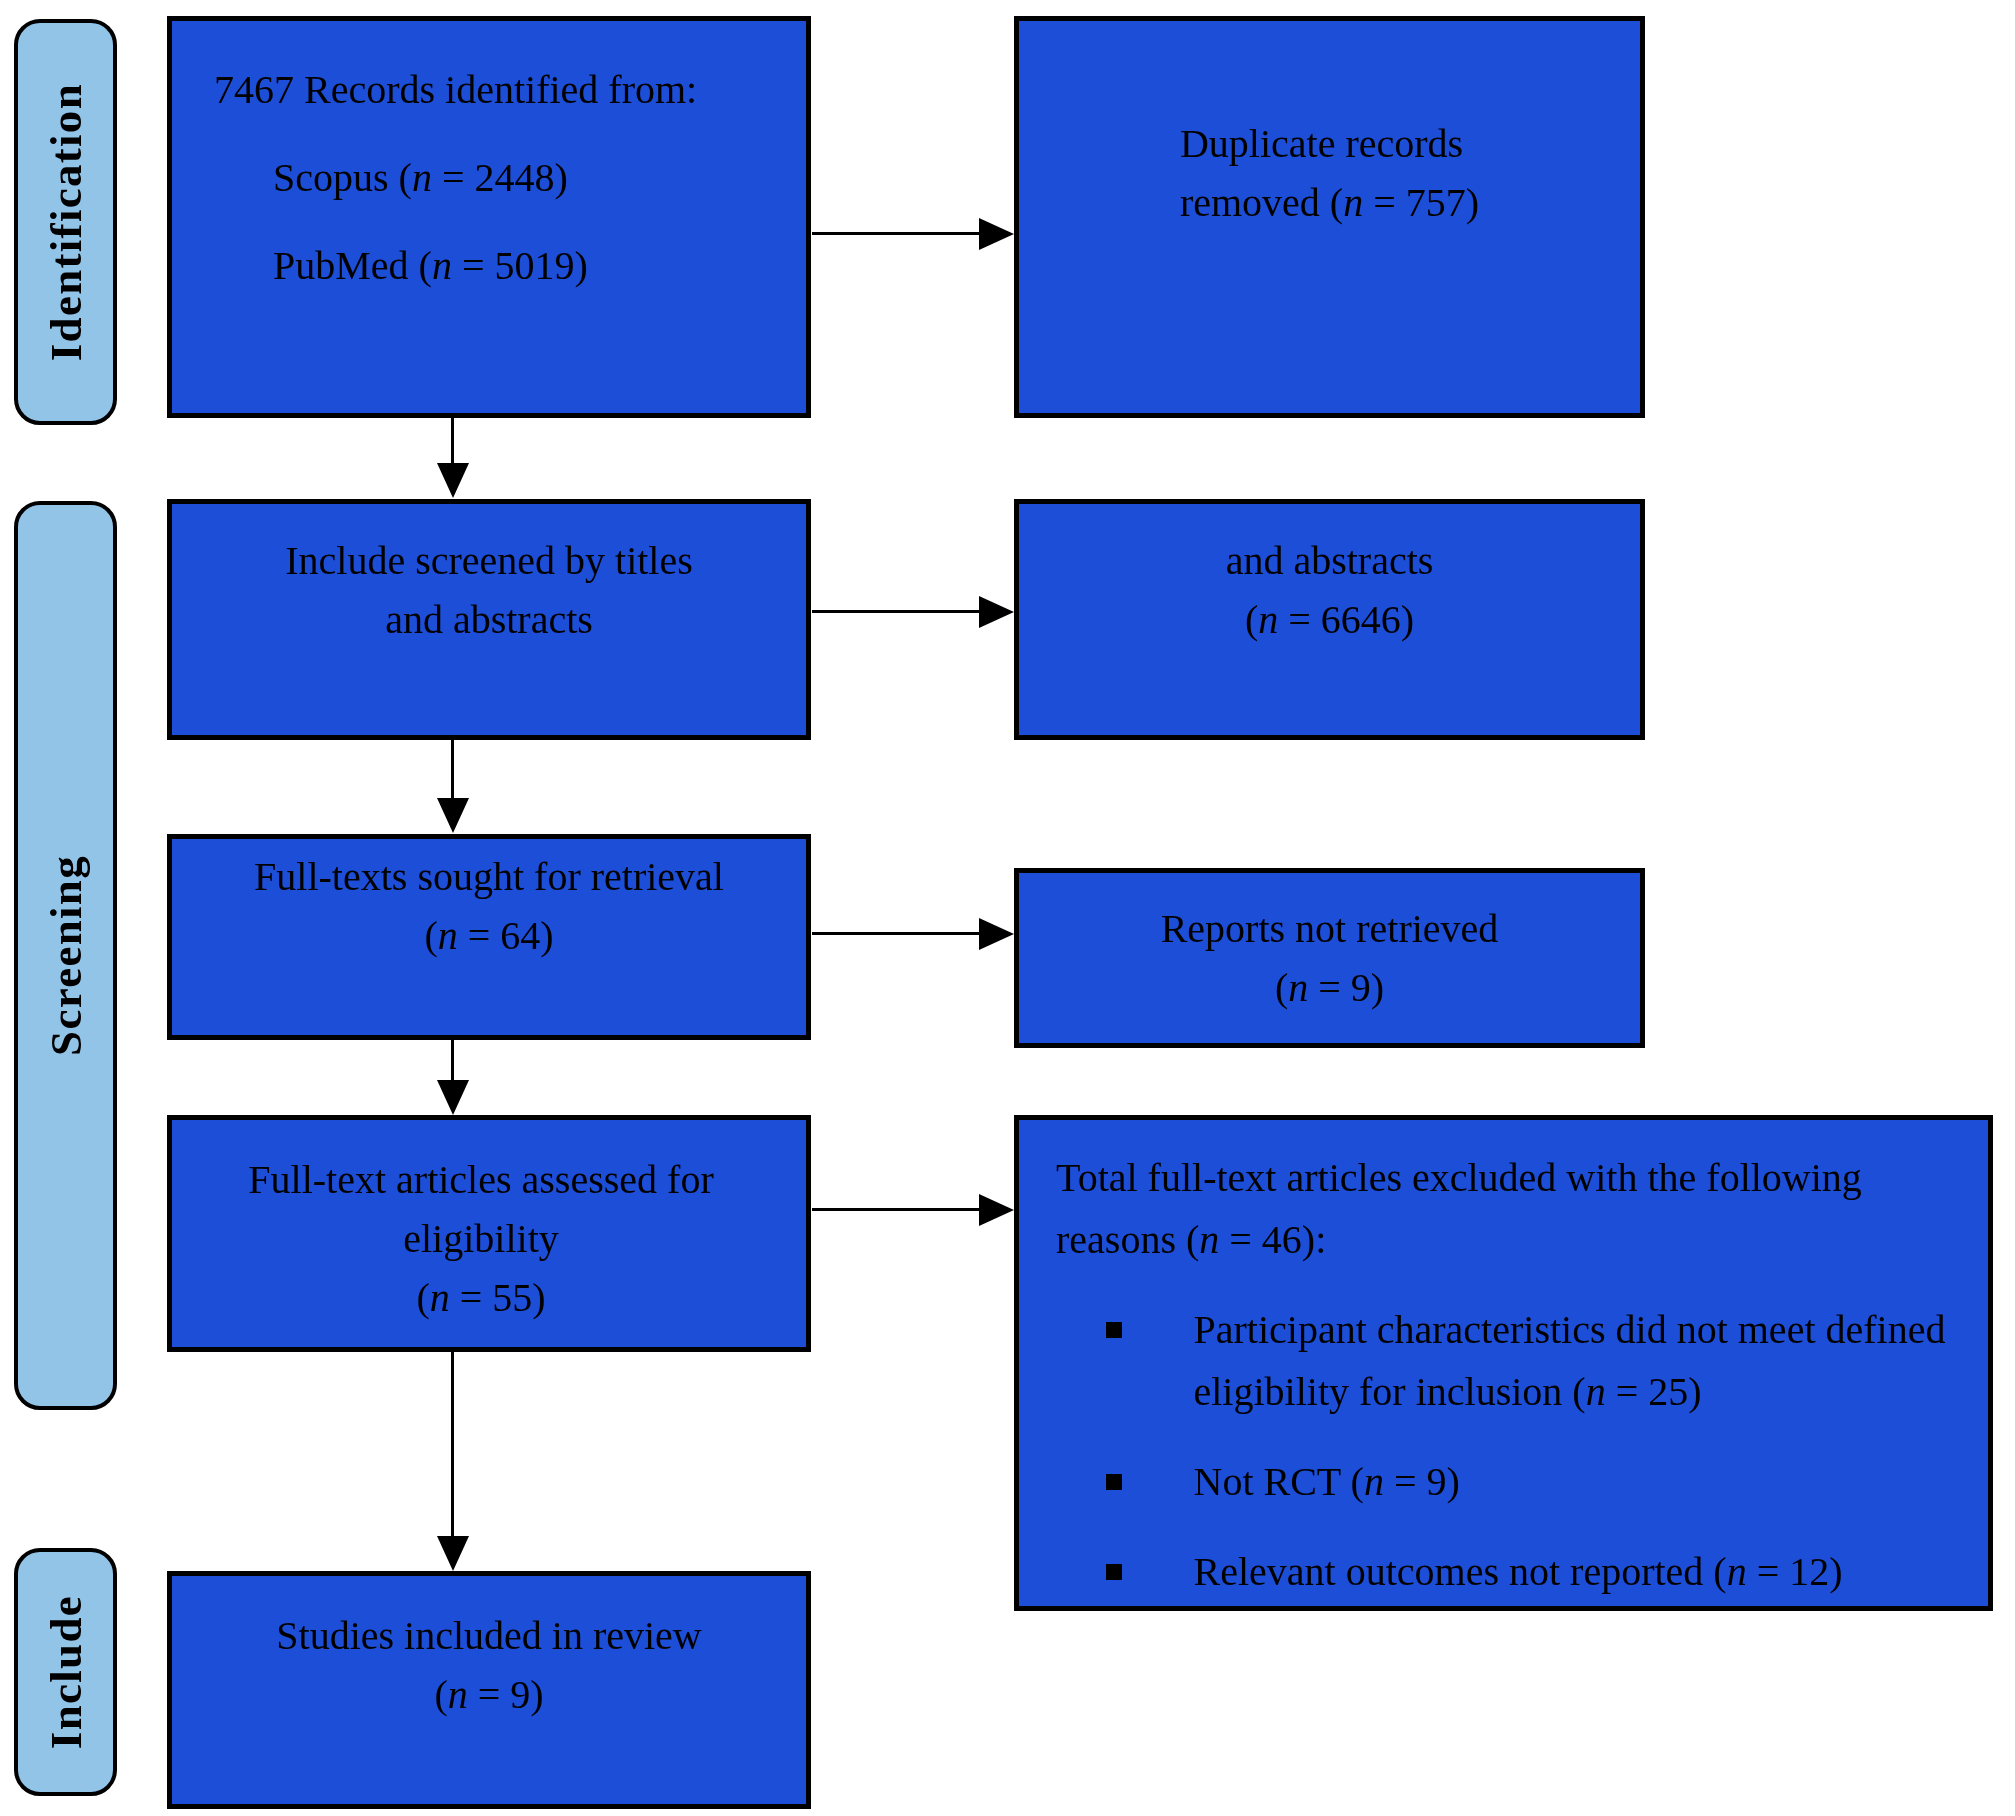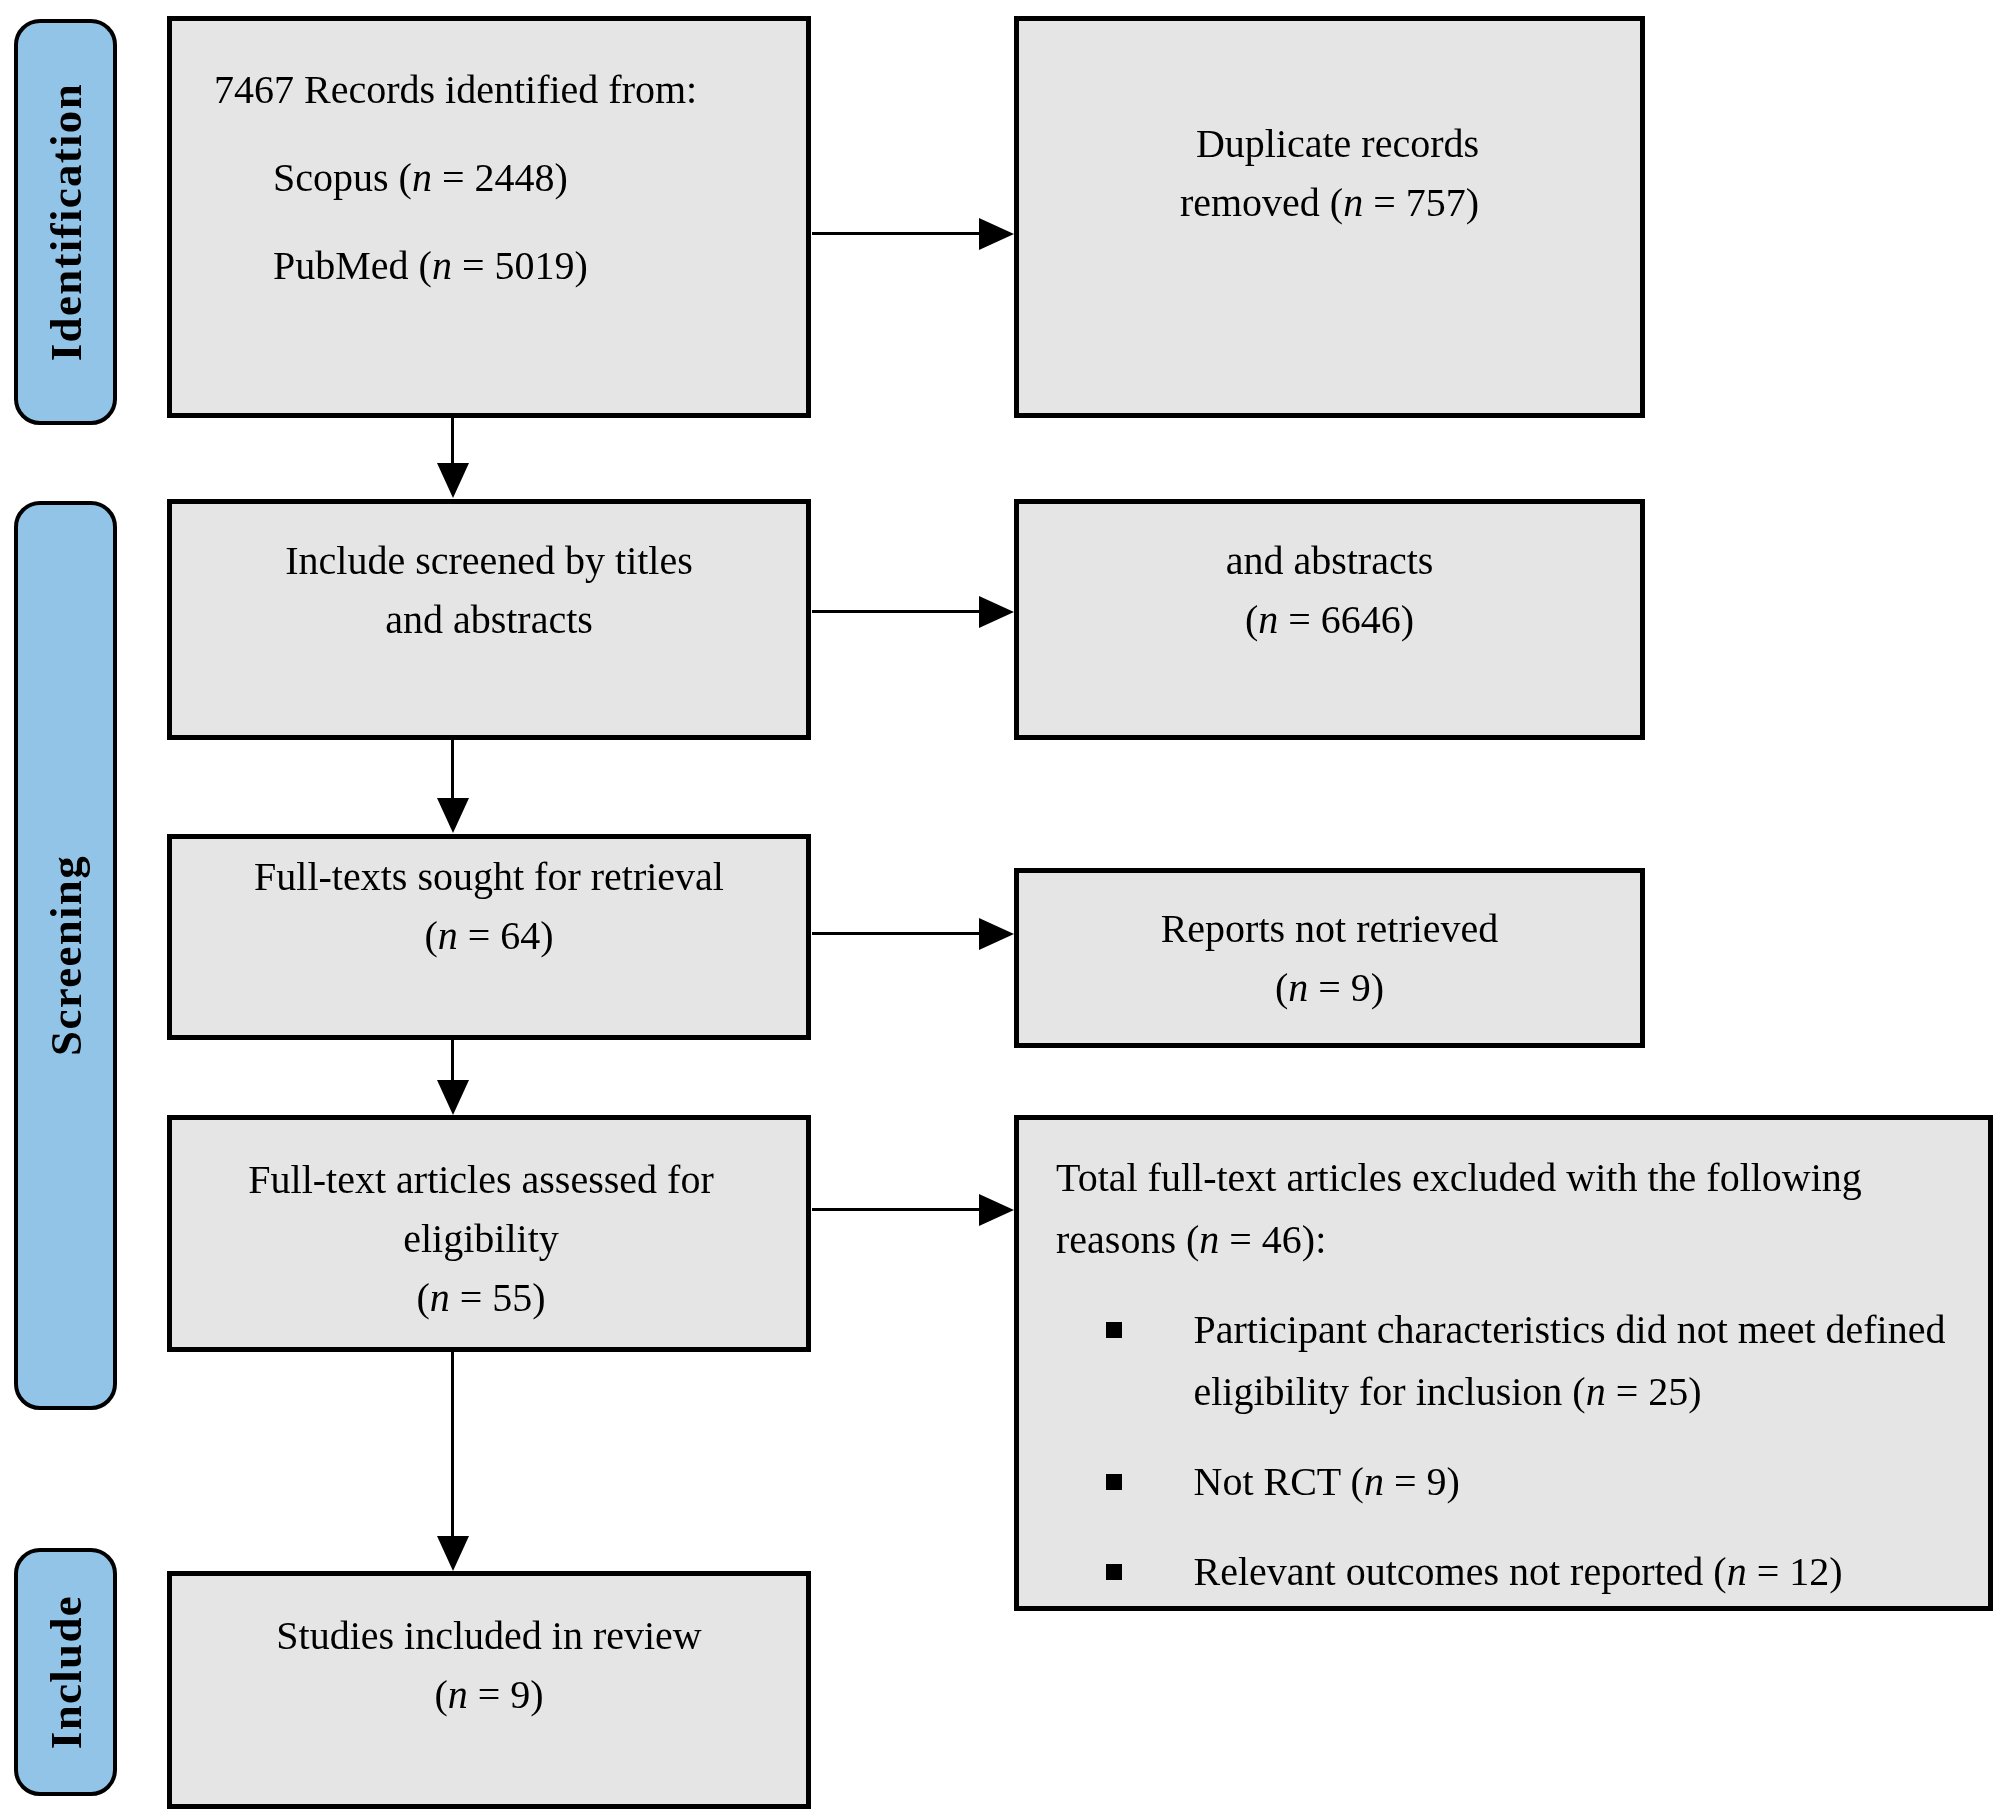--- a/index.html
+++ b/index.html
@@ -34,37 +34,37 @@
     white-space: nowrap;
   }
   #tab-identification { top: 19.3px;   height: 406px; }
   #tab-screening      { top: 501px;  height: 909px; }
   #tab-include        { top: 1548px; height: 248px; }
 
   
   .flow-box {
     position: absolute;
     box-sizing: border-box;
-    background: #e5e5e5;
+    background: #1d4ed8;
     border: 5.2px solid #000000;
     font-size: 40px;
     line-height: 59px;
   }
   #box-identified    { left: 167px;  top: 16px;   width: 644px; height: 402px; padding: 39px 18px 0 42px; }
   #box-screened      { left: 167px;  top: 499px;  width: 644px; height: 241px; padding: 27px 9px 0 9px; text-align: center; }
   #box-sought        { left: 167px;  top: 834px; width: 644px; height: 206px; padding: 7.7px 9px 0 9px; text-align: center; }
   #box-assessed      { left: 167px;  top: 1115px; width: 644px; height: 237px; padding: 30px 25px 0 9px; text-align: center; }
   #box-included      { left: 167px;  top: 1571px; width: 644px; height: 238px; padding: 30px 9px 0 9px; text-align: center; }
 
   #box-duplicates    { left: 1014px; top: 16px;   width: 631px;  height: 402px; padding: 93px 13px 0 13px; }
   #box-excl-titles   { left: 1014px; top: 499px;  width: 631px;  height: 241px; padding: 27px 9px 0 9px; text-align: center; }
   #box-not-retrieved { left: 1014px; top: 868px; width: 631px;  height: 180px; padding: 26px 9px 0 9px; text-align: center; }
   #box-excl-fulltext { left: 1014px; top: 1115px; width: 979px; height: 496px; padding: 27px 32px 0 37px; line-height: 62px; }
   
-  .center-block { width: fit-content; margin: 0 auto; text-align: right; }
+  .center-block { width: fit-content; margin: 0 auto; text-align: left; }
   .indented { margin-left: 59px; margin-top: 29px; }
   .gap-top { margin-top: 23px; }
   .intro-wrap { max-width: 811px; }
 
   .reason-list { margin-top: 24.5px; }
   .reason-item { display: flex; align-items: flex-start; padding-left: 50px; margin-top: 28px; }
   .bullet-square {
     flex: 0 0 auto;
     width: 15.5px; height: 15.5px;
     background: #000000;

